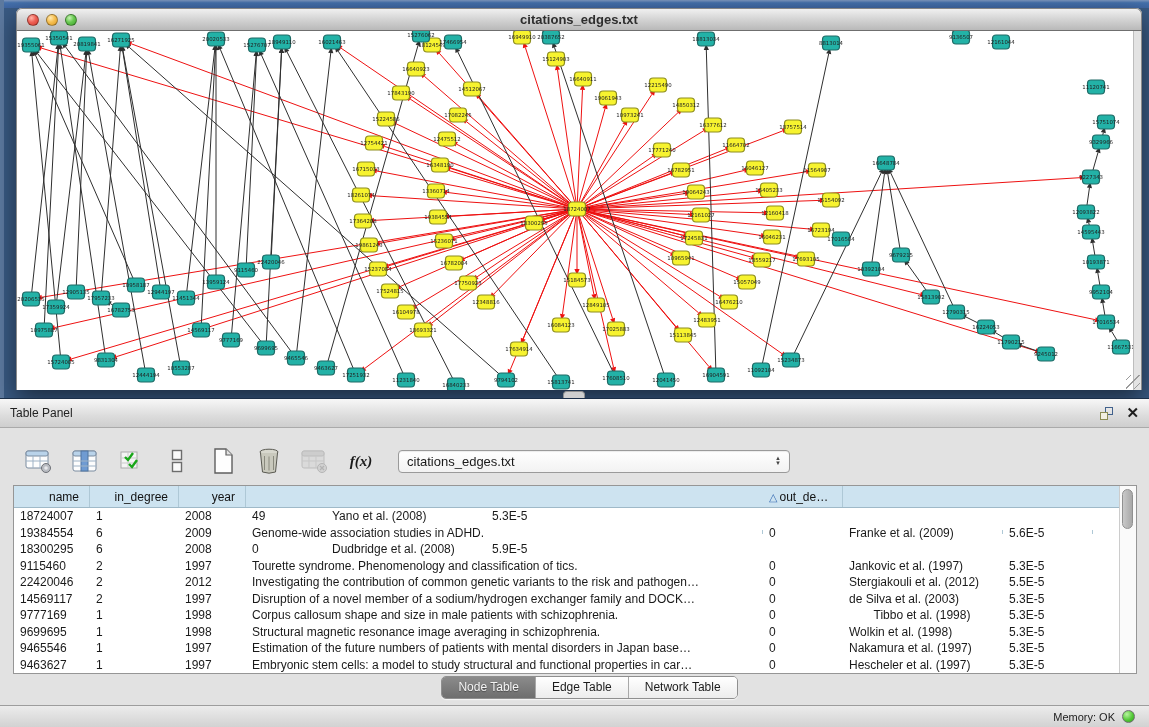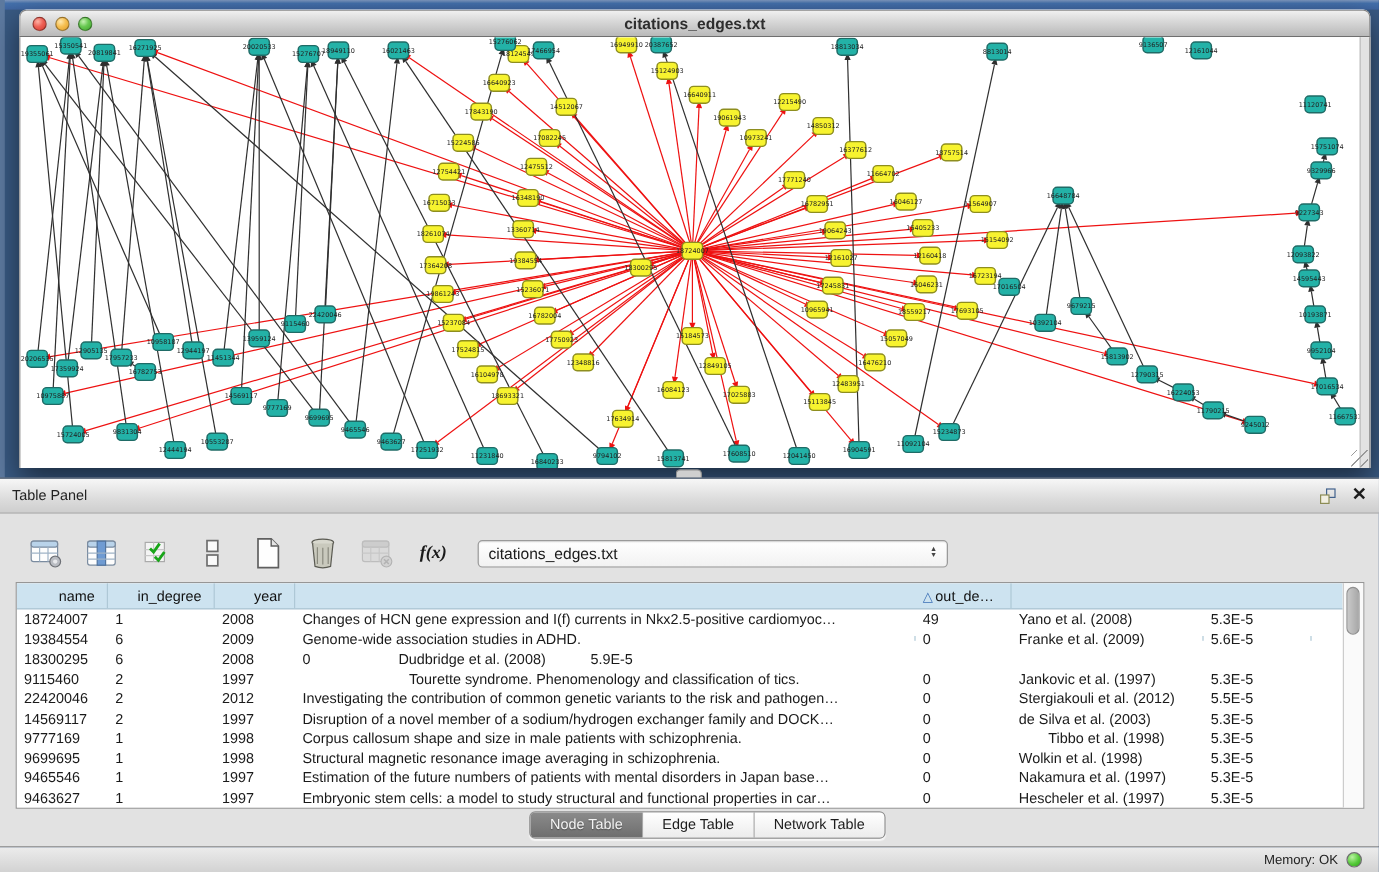--- a/index.html
+++ b/index.html
@@ -947,21 +947,20 @@
           <div class="th center" style="width: 517px;">title</div>
           <div class="th left" style="width: 80px;"><span class="sort-tri">△</span>out_de…</div>
           <div class="th center" style="width: 160px;">short</div>
           <div class="th center" style="width: 90px;">pagerank</div>
         </div>
       <div id="table-body">
           <div class="tr">
             <div class="td" style="width: 76px;">18724007</div>
             <div class="td" style="width: 89px;">1</div>
             <div class="td" style="width: 67px;">2008</div>
-            <div class="td" style="width: 517px;">Changes of HCN gene expression and I(f) currents in Nkx2.5-positive cardiomyoc…</div>
             <div class="td" style="width: 80px;">49</div>
             <div class="td" style="width: 160px;">Yano et al. (2008)</div>
             <div class="td" style="width: 90px;">5.3E-5</div>
           </div>
           <div class="tr">
             <div class="td" style="width: 76px;">19384554</div>
             <div class="td" style="width: 89px;">6</div>
             <div class="td" style="width: 67px;">2009</div>
             <div class="td" style="width: 517px;">Genome-wide association studies in ADHD.</div>
             <div class="td" style="width: 80px;">0</div>
@@ -973,21 +972,21 @@
             <div class="td" style="width: 89px;">6</div>
             <div class="td" style="width: 67px;">2008</div>
             <div class="td" style="width: 80px;">0</div>
             <div class="td" style="width: 160px;">Dudbridge et al. (2008)</div>
             <div class="td" style="width: 90px;">5.9E-5</div>
           </div>
           <div class="tr">
             <div class="td" style="width: 76px;">9115460</div>
             <div class="td" style="width: 89px;">2</div>
             <div class="td" style="width: 67px;">1997</div>
-            <div class="td" style="width: 517px; text-align: center;">Tourette syndrome. Phenomenology and classification of tics.</div>
+            <div class="td" style="width: 517px;">Tourette syndrome. Phenomenology and classification of tics.</div>
             <div class="td" style="width: 80px;">0</div>
             <div class="td" style="width: 160px;">Jankovic et al. (1997)</div>
             <div class="td" style="width: 90px;">5.3E-5</div>
           </div>
           <div class="tr">
             <div class="td" style="width: 76px;">22420046</div>
             <div class="td" style="width: 89px;">2</div>
             <div class="td" style="width: 67px;">2012</div>
             <div class="td" style="width: 517px;">Investigating the contribution of common genetic variants to the risk and pathogen…</div>
             <div class="td" style="width: 80px;">0</div>

